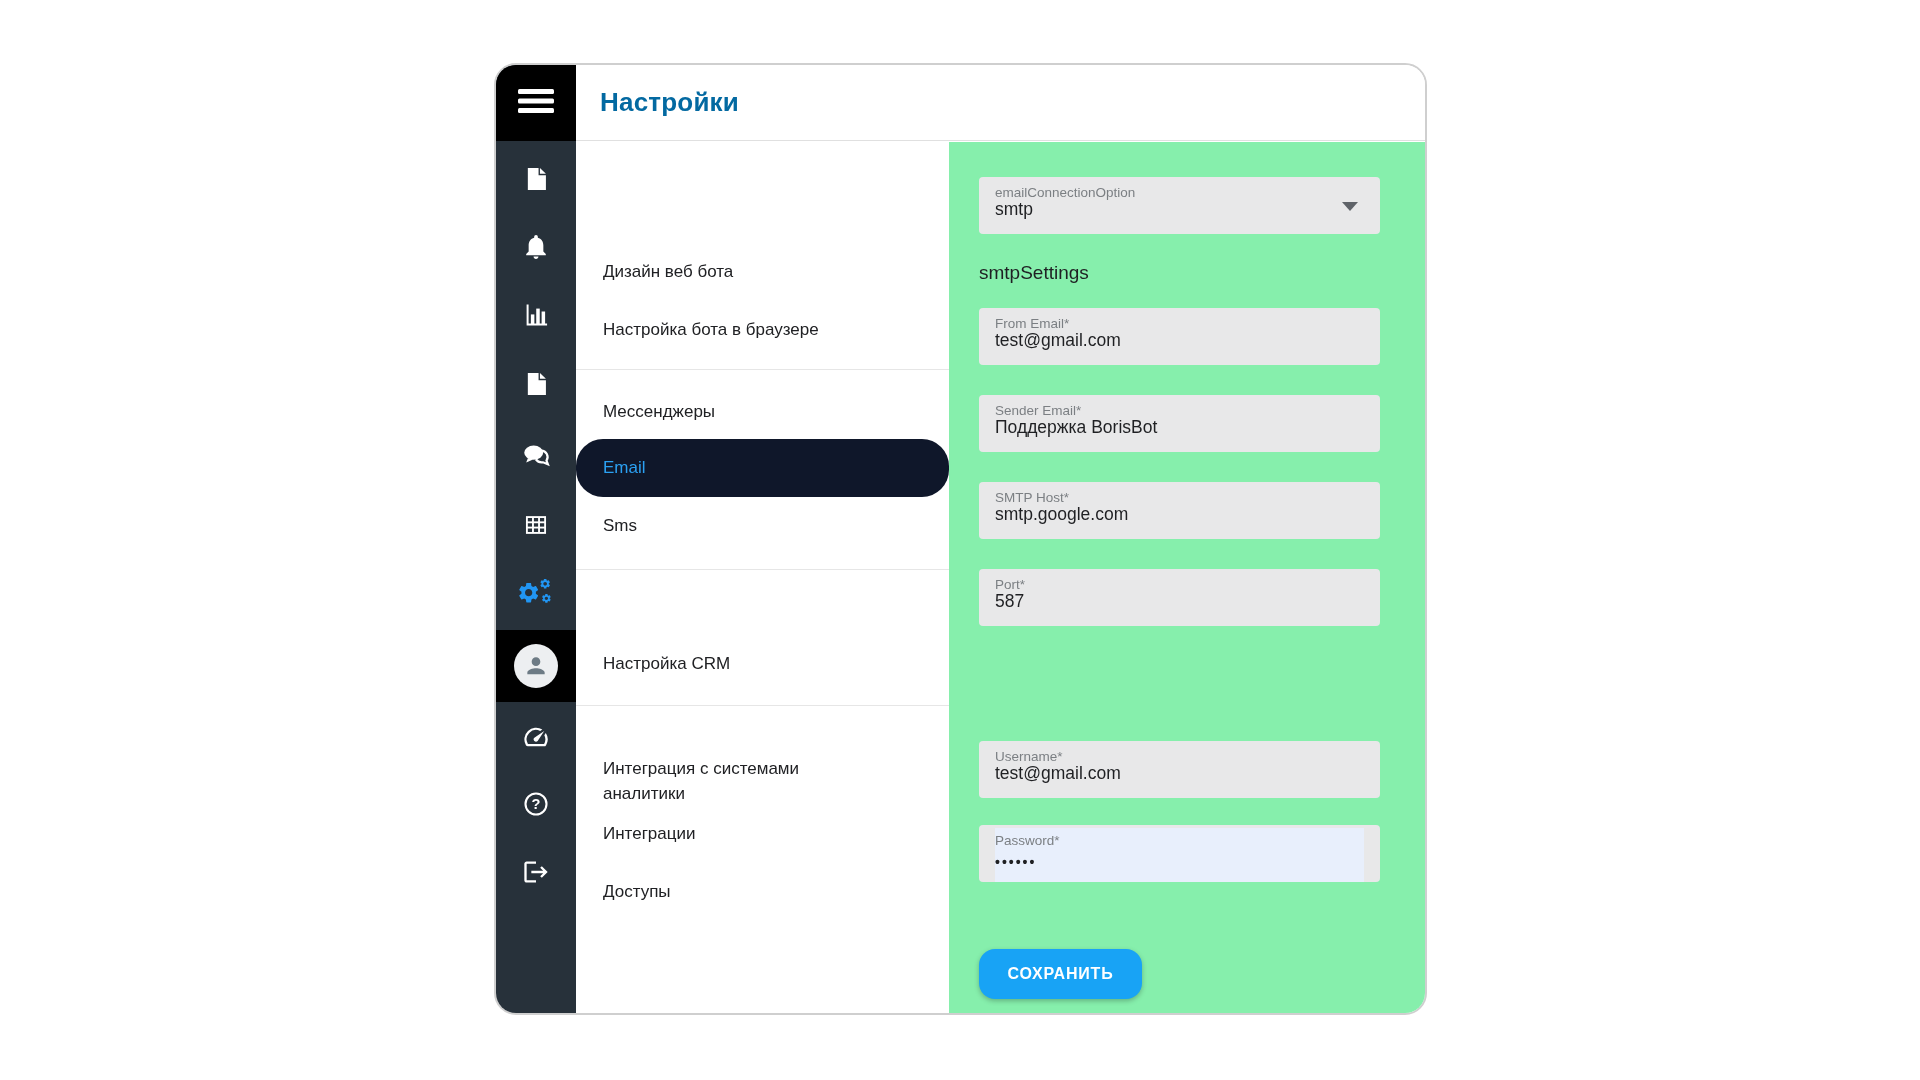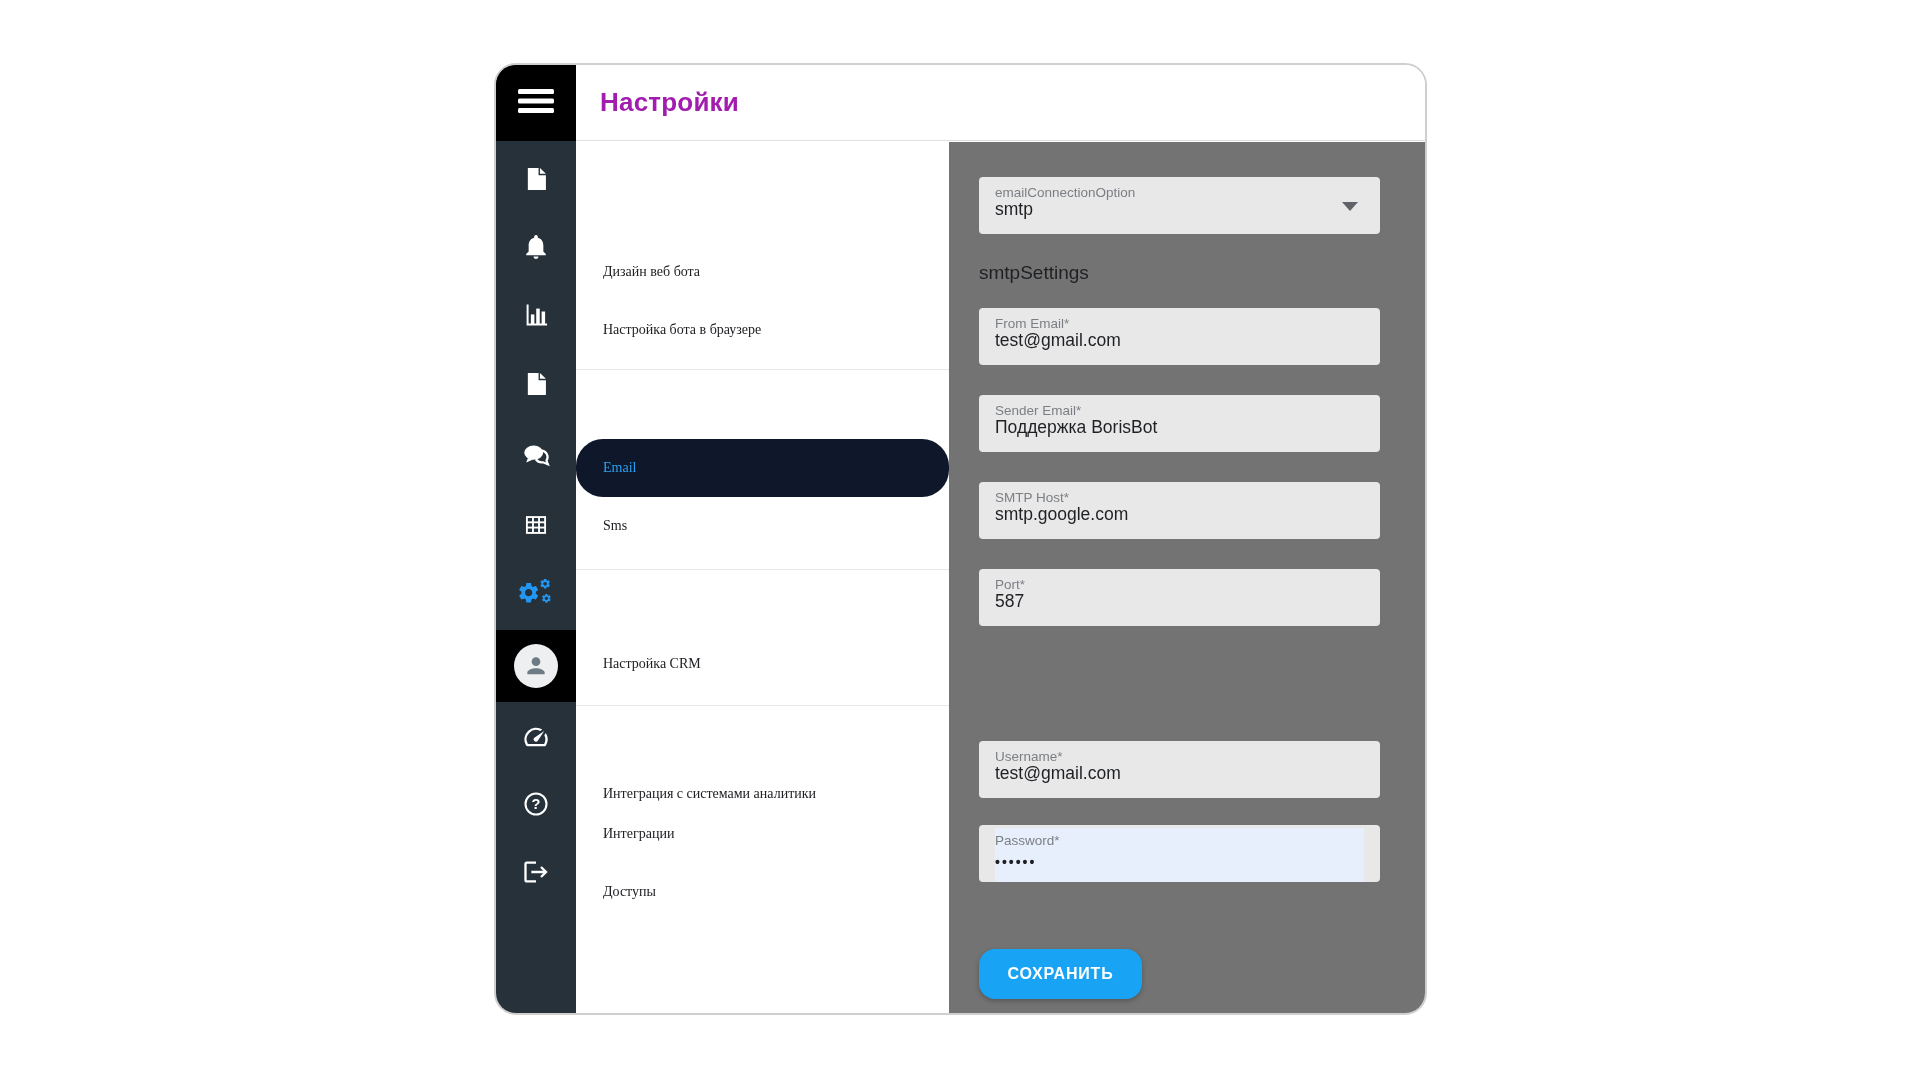--- a/index.html
+++ b/index.html
@@ -21,36 +21,36 @@
   .side-ico svg { display:block; }
   .avatar-block { position:absolute; left:0; top:565px; width:80px; height:72px;
                   background:#000000; display:flex; align-items:center; justify-content:center;
                   cursor:pointer; }
   .avatar-circle { width:44px; height:44px; border-radius:50%; background:#edeff1;
                    display:flex; align-items:center; justify-content:center; }
 
   
   .header { position:absolute; left:80px; top:0; right:0; height:76px; background:#ffffff;
             border-bottom:1px solid #e0e0e0; display:flex; align-items:center; }
-  .header h1 { font-size:26px; font-weight:700; color:#a21caf; margin-left:24px;
+  .header h1 { font-size:26px; font-weight:700; color:#0369a1; margin-left:24px;
                letter-spacing:0.2px; }
 
   
   .nav-col { position:absolute; left:80px; top:77px; width:373px; bottom:0; background:#ffffff; }
   .nav-item { position:absolute; left:0; width:100%; height:38px; display:flex;
-              align-items:center; padding-left:27px; font-size:14px; color:#202124;
-              cursor:pointer;font-family:Liberation Serif, serif; }
+              align-items:center; padding-left:27px; font-size:17px; color:#202124;
+              cursor:pointer; }
   .nav-item.tall { height:58px; }
   .nav-item.active { background:#0f172a; color:#2ba1f3;border-radius:27px; }
   .nav-item.twolines { height:72px; align-items:flex-end; }
   .nav-item.twolines span { line-height:25px; width:250px; }
   .nav-divider { position:absolute; left:0; width:100%; height:1px; background:#e6e6e6; }
 
   
-  .panel { position:absolute; left:453px; top:77px; right:0; bottom:0; background:#737373; }
+  .panel { position:absolute; left:453px; top:77px; right:0; bottom:0; background:#86efac; }
   .field { position:absolute; left:30px; width:401px; height:57px; background:#e8e8e9;
            border-radius:4px; cursor:text; overflow:hidden; }
   .field .flabel { position:absolute; left:16px; top:8px; font-size:13.5px; color:#7b7f83;
                    z-index:2; }
   .field .fvalue { position:absolute; left:16px; top:22px; font-size:17.5px; color:#1f2023;
                    z-index:2; }
   .field.select { cursor:pointer; }
   .caret { position:absolute; right:22px; top:25px; width:0; height:0; z-index:2;
            border-left:8px solid transparent; border-right:8px solid transparent;
            border-top:9px solid #5f6368; }
@@ -194,20 +194,23 @@
   </div>
 
   <div class="nav-col">
     <div class="nav-item" style="top:111px">
         <span>Дизайн веб бота</span>
       </div>
     <div class="nav-item" style="top:169px">
         <span>Настройка бота в браузере</span>
       </div>
     <div class="nav-divider" style="top:227px"></div>
+    <div class="nav-item" style="top:251px">
+        <span>Мессенджеры</span>
+      </div>
     <div class="nav-item tall active" style="top:297px">
         <span>Email</span>
       </div>
     <div class="nav-item" style="top:365px">
         <span>Sms</span>
       </div>
     <div class="nav-divider" style="top:427px"></div>
     <div class="nav-item" style="top:503px">
         <span>Настройка CRM</span>
       </div>

